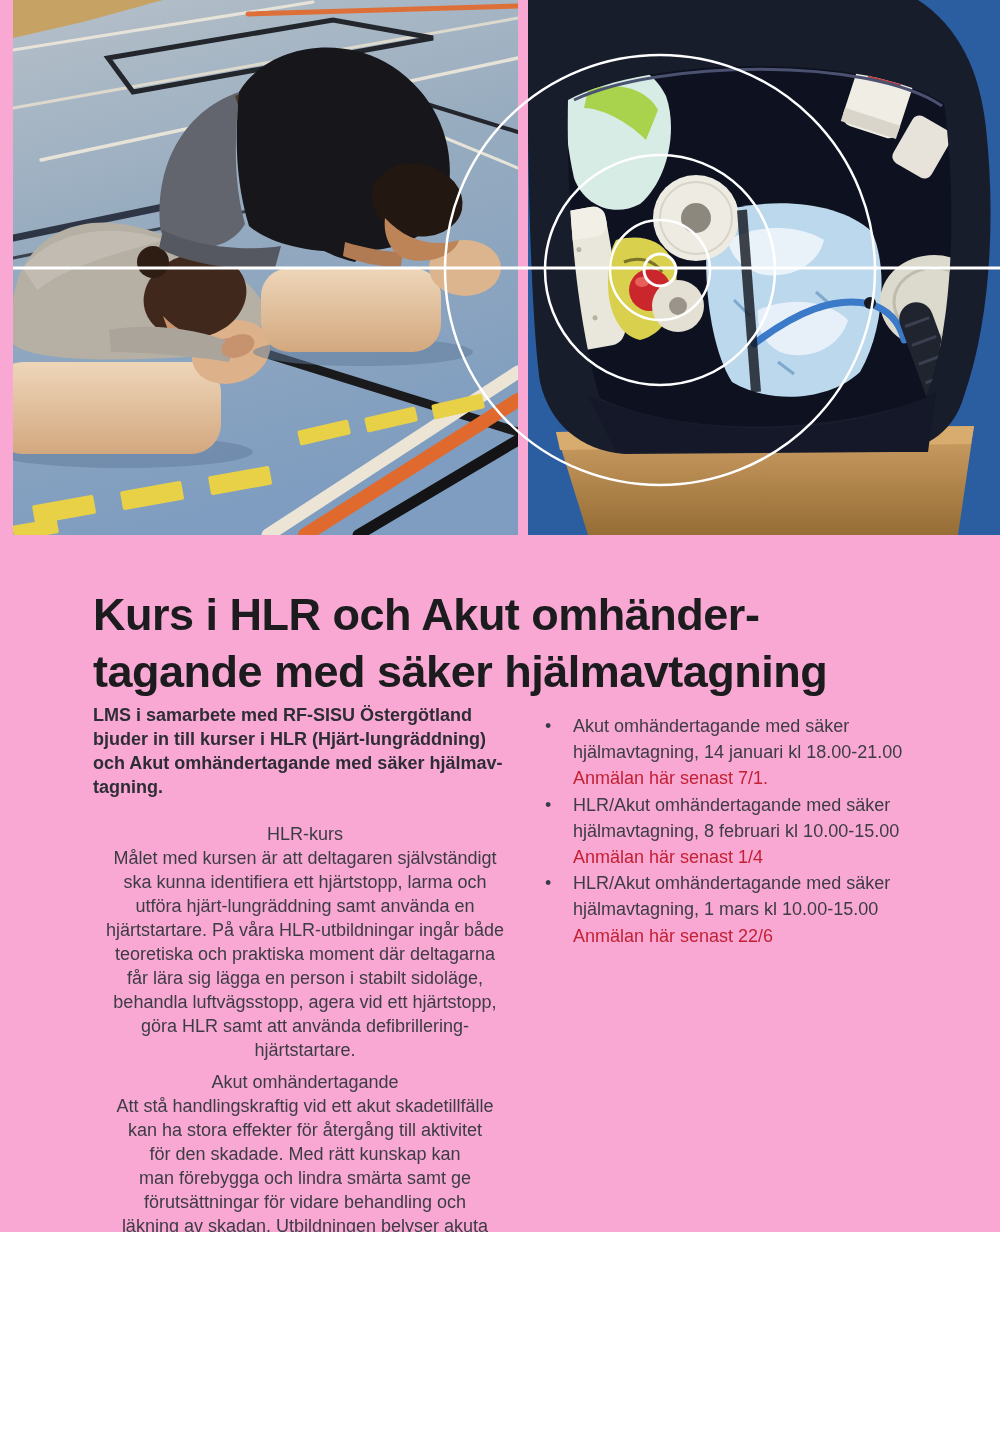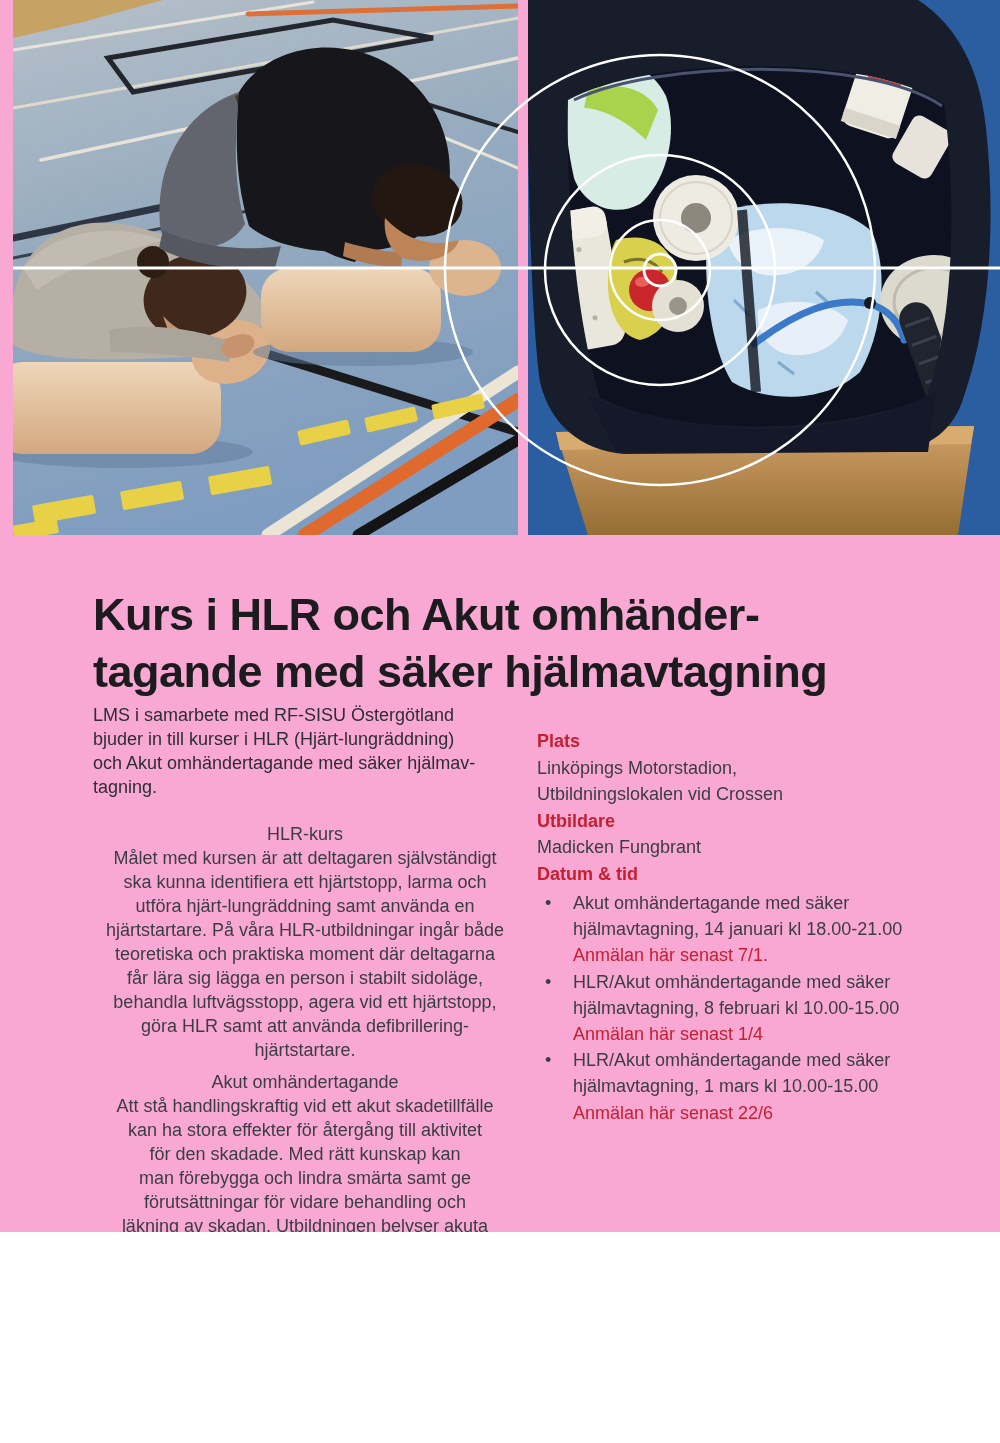--- a/index.html
+++ b/index.html
@@ -10,21 +10,21 @@
   .photo{position:absolute;top:0;height:535px;overflow:hidden;}
   .photo-left{left:13px;width:505px;}
   .photo-right{left:528px;width:472px;}
   .photo svg{display:block;width:100%;height:100%;}
   .overlay{position:absolute;left:0;top:0;width:1000px;height:535px;pointer-events:none;}
   
   .pre{white-space:pre-line;}
   .title{position:absolute;left:93px;top:556px;width:860px;
          font-size:45px;line-height:57px;font-weight:bold;letter-spacing:-0.5px;color:#1c1c1f;}
   .col-left{position:absolute;left:93px;top:703px;width:424px;font-size:18px;line-height:24px;}
-  .intro{font-weight:normal;color:#2d2d35;margin:0 0 23px 0;}
+  .intro{font-weight:bold;color:#2d2d35;margin:0 0 23px 0;}
   .sect{margin:0 0 8px 0;text-align:center;}
   .col-right{position:absolute;left:537px;top:710px;width:436px;font-size:18px;line-height:24px;}
   .info{margin-top:18px;}
   .info-row{line-height:26.5px;}
   .red-label{color:#c32032;font-weight:bold;}
   .events{margin-top:3px;}
   .event{position:relative;padding-left:36px;line-height:26.2px;}
   .event .marker{position:absolute;left:8px;top:0;color:#3c3c45;}
   a.reg-link{color:#c32032;text-decoration-thickness:2px;text-underline-offset:4px;cursor:pointer;}
   .closing{position:absolute;left:537px;top:1268px;font-size:12px;}
@@ -217,28 +217,20 @@
 förutsättningar för vidare behandling och
 läkning av skadan. Utbildningen belyser akuta
 idrottsskador som tex. fot-, knä- och huvudskada.
 Utrustning som förbandsväska samt god teknik i
 kompressionsbehandling är verktyg som ledare
 kan ha nytta av när olyckan är framme.</p>
   </div>
 
   <div class="col-right">
 
-    <div class="info">
-      <div class="info-row red-label">Plats</div>
-      <div class="info-row pre">Linköpings Motorstadion,
-Utbildningslokalen vid Crossen</div>
-      <div class="info-row red-label">Utbildare</div>
-      <div class="info-row">Madicken Fungbrant</div>
-      <div class="info-row red-label">Datum &amp; tid</div>
-    </div>
 
     <div class="events">
       <div class="event">
         <span class="marker">•</span>
         <div class="pre">Akut omhändertagande med säker
 hjälmavtagning, 14 januari kl 18.00-21.00</div>
         <a class="reg-link">Anmälan här senast 7/1.</a>
       </div>
       <div class="event">
         <span class="marker">•</span>

